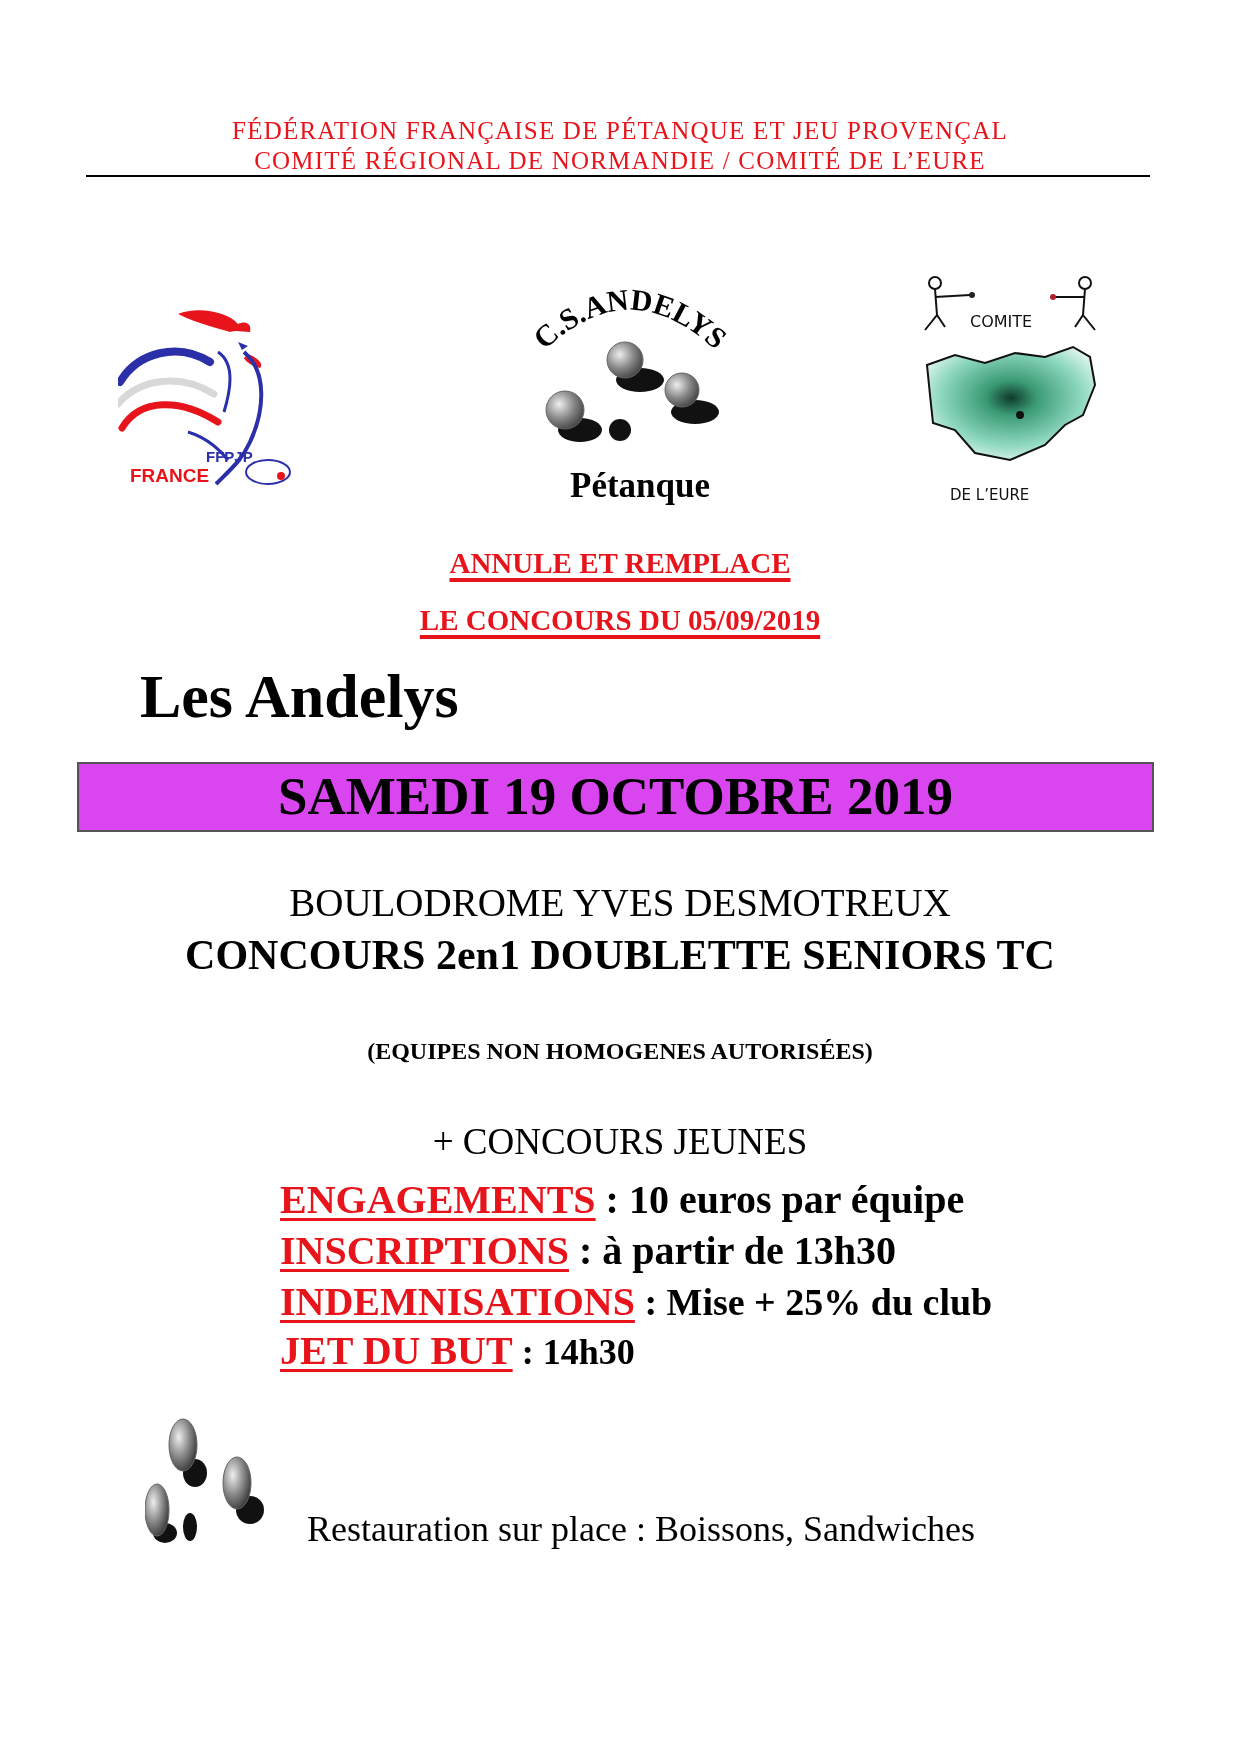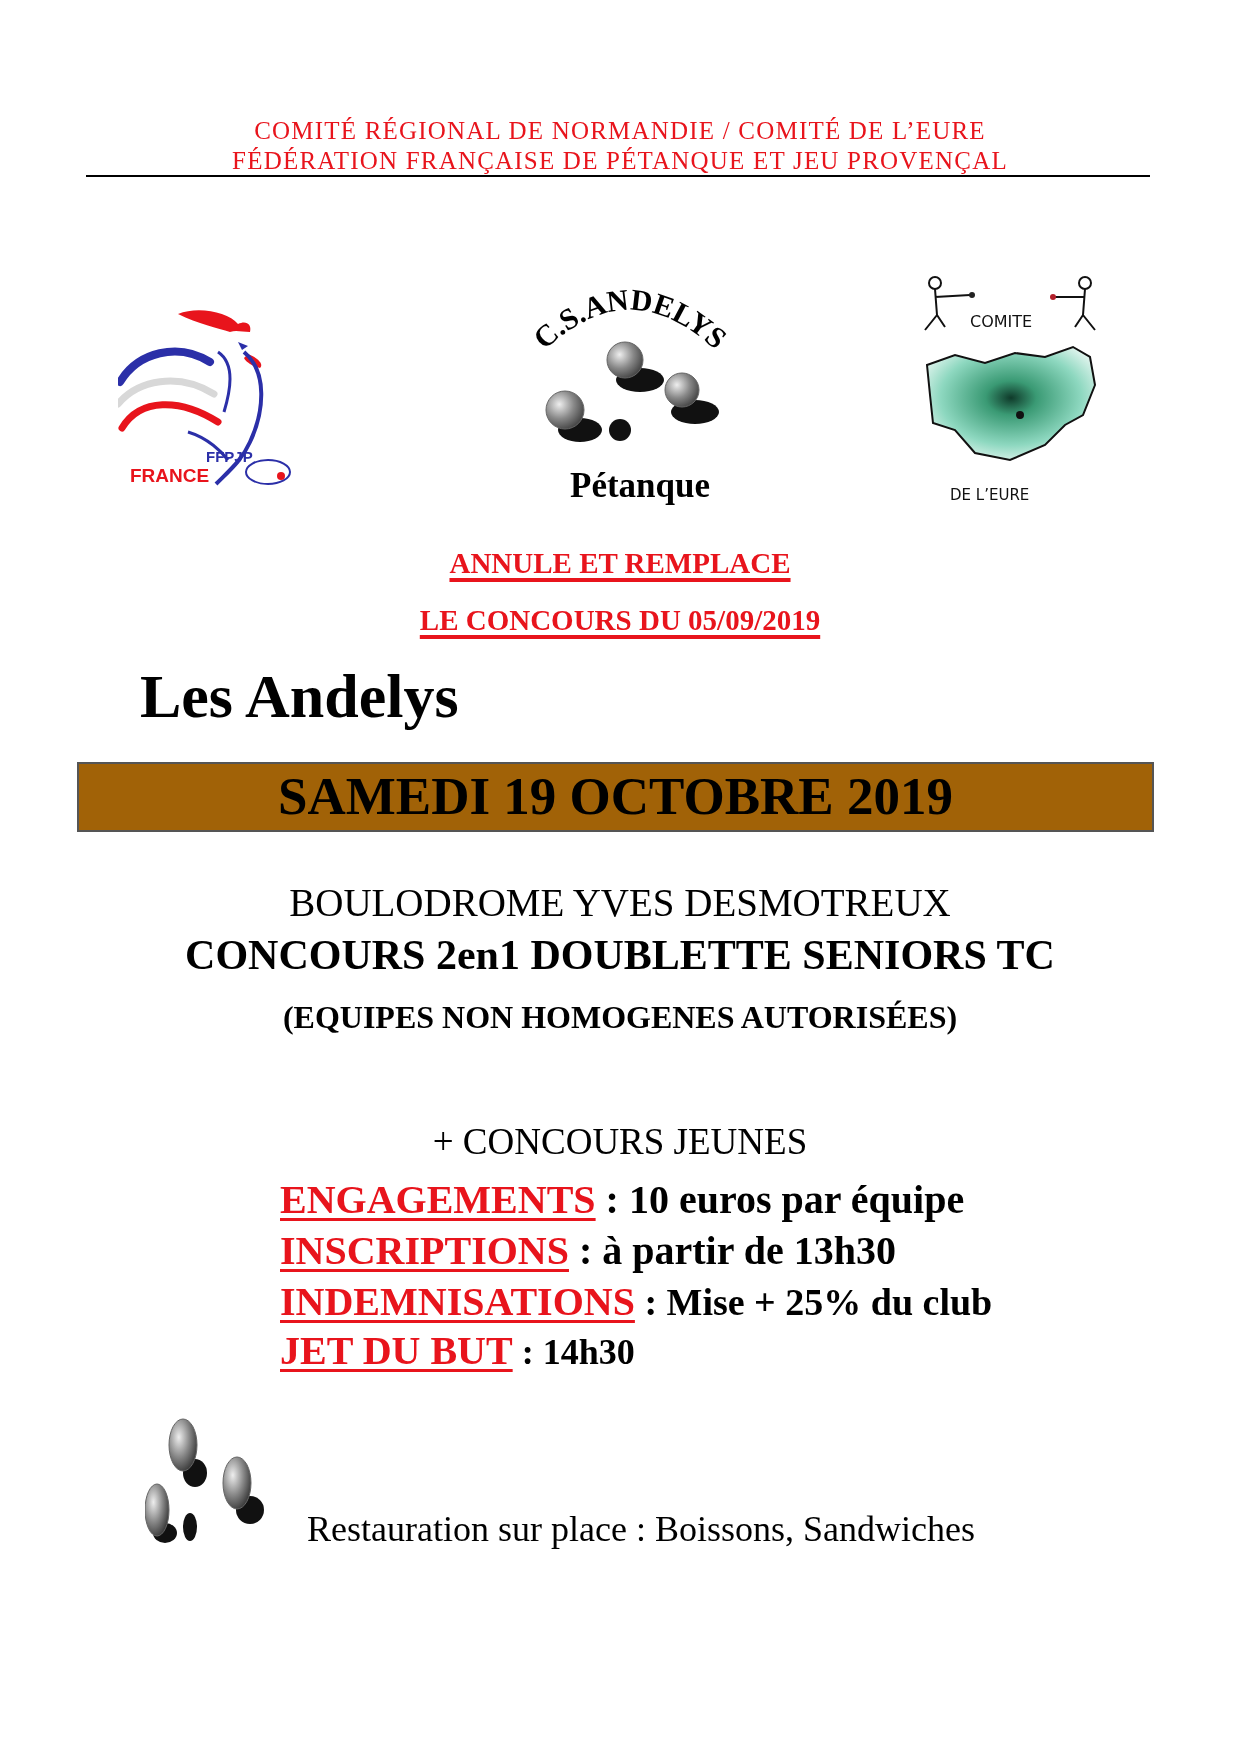--- a/index.html
+++ b/index.html
@@ -17,46 +17,46 @@
 
   .petanque-label { left:530px; top:466px; width:220px; text-align:center; font-weight:bold; font-size:35px; }
 
   .red-title { left:140px; width:960px; text-align:center; color:#e8141c; font-weight:bold; font-size:29px; line-height:52px; }
   .red-title span { text-decoration:underline; text-decoration-thickness:4px; text-underline-offset:5px; }
   .rt1 { top:537px; }
   .rt2 { top:594px; }
 
   .city { left:140px; top:660px; width:960px; text-align:left; font-weight:bold; font-size:62px; line-height:72px; }
 
-  .date-box { left:77px; top:762px; width:1077px; height:70px; background:#a16207; border:2px solid #555; box-sizing:border-box; text-align:center; font-weight:bold; font-size:53px; line-height:64px; }
+  .date-box { left:77px; top:762px; width:1077px; height:70px; background:#d946ef; border:2px solid #555; box-sizing:border-box; text-align:center; font-weight:bold; font-size:53px; line-height:64px; }
 
   .venue { left:140px; top:884px; width:960px; text-align:center; font-size:39px; line-height:38px; }
   .contest { left:100px; top:930px; width:1040px; text-align:center; font-weight:bold; font-size:42px; line-height:50px; }
-  .teams-note { left:140px; top:1002px; width:960px; text-align:center; font-weight:bold; font-size:32px; line-height:30px; }
+  .teams-note { left:140px; top:1036px; width:960px; text-align:center; font-weight:bold; font-size:24px; line-height:30px; }
   .youth { left:140px; top:1120px; width:960px; text-align:center; font-weight:normal; font-size:37px; line-height:44px; }
 
   .info { left:268px; width:900px; font-weight:bold; font-size:40px; line-height:48px; white-space:nowrap; }
   .info .k { color:#e8141c; text-decoration:underline; text-decoration-thickness:3px; text-underline-offset:5px;margin-left:12px; }
   .info .v { color:#000; }
   .i1 { top:1176px; }
   .i2 { top:1227px; }
   .i3 { top:1278px; }
   .i3 .v { font-size:38px; }
   .i4 { top:1327px; }
   .i4 .v { font-size:36px;margin-top:12px; }
 
   .balls-small { left:145px; top:1415px; width:150px; height:130px; }
   .restauration { left:307px; top:1508px; width:900px; font-size:36px; line-height:42px; white-space:nowrap; }
 </style>
 </head>
 <body>
 
 <div class="abs fed-header">
+  <div>FÉDÉRATION FRANÇAISE DE PÉTANQUE ET JEU PROVENÇAL</div>
   <div>COMITÉ RÉGIONAL DE NORMANDIE / COMITÉ DE L’EURE</div>
-  <div>FÉDÉRATION FRANÇAISE DE PÉTANQUE ET JEU PROVENÇAL</div>
 </div>
 <div class="abs header-rule"></div>
 
 <div class="logo logo-ffpjp">
   <svg width="175" height="185" viewBox="0 0 175 185">
     <path d="M60 12 C80 4 110 10 120 22 C128 18 134 22 132 30 C124 30 118 28 112 30 C100 26 80 22 60 12 Z" fill="#e8141c"></path>
     <path d="M120 40 L130 44 L124 48 Z" fill="#2b2fa8"></path>
     <path d="M130 52 C140 56 146 62 142 66 C134 64 128 60 126 56 Z" fill="#e8141c"></path>
     <path d="M2 80 C20 50 60 40 92 60" stroke="#2b2fa8" stroke-width="8" fill="none" stroke-linecap="round"></path>
     <path d="M0 102 C20 78 60 70 96 92" stroke="#d8d8d8" stroke-width="7" fill="none" stroke-linecap="round"></path>

